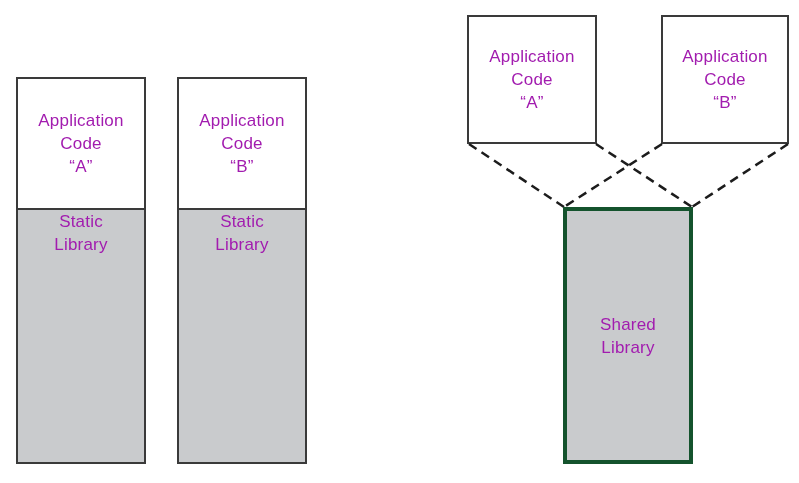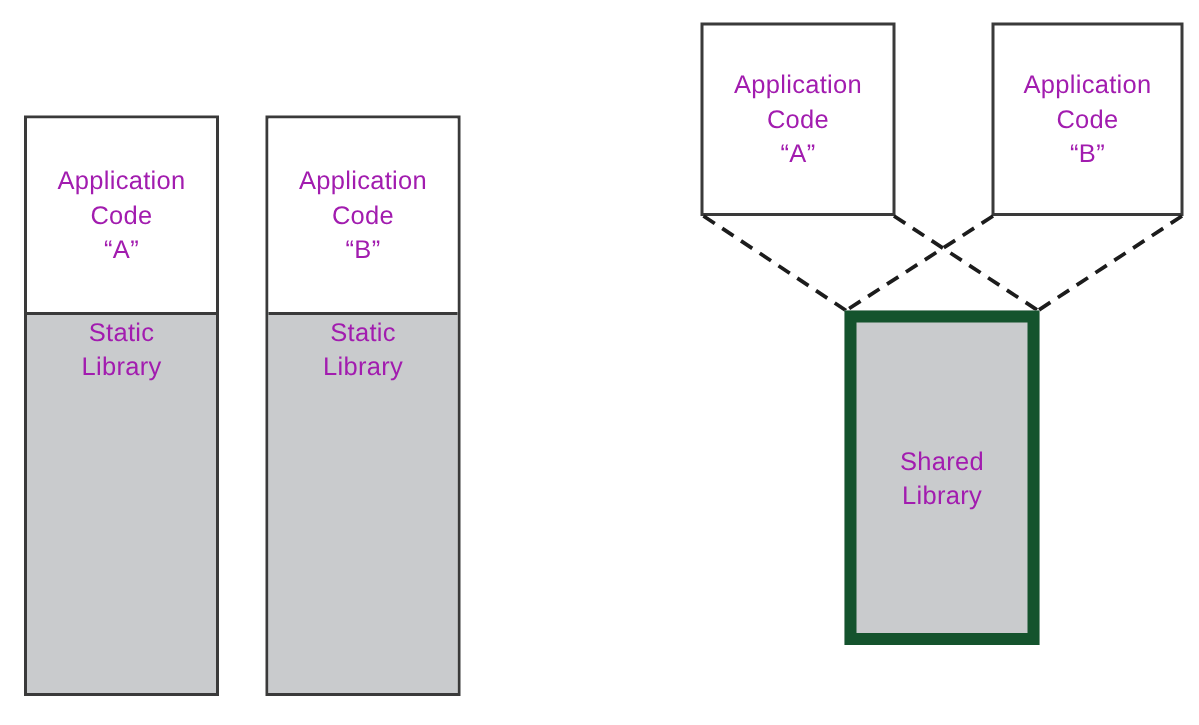--- a/index.html
+++ b/index.html
@@ -64,23 +64,23 @@
     align-items: center;
     justify-content: center;
   }
   .app-box.box-a { left: 467px; width: 130px; }
   .app-box.box-b { left: 661px; width: 128px; }
   .shared-lib-box {
     position: absolute;
     left: 563px;
     top: 207px;
     width: 130px;
-    height: 223px;
+    height: 257px;
     box-sizing: border-box;
-    border: 8px solid #14532d;
+    border: 4px solid #14532d;
     background: #c9cbcd;
     display: flex;
     align-items: center;
     justify-content: center;
   }
   .link-lines {
     position: absolute;
     left: 0;
     top: 0;
     pointer-events: none;

